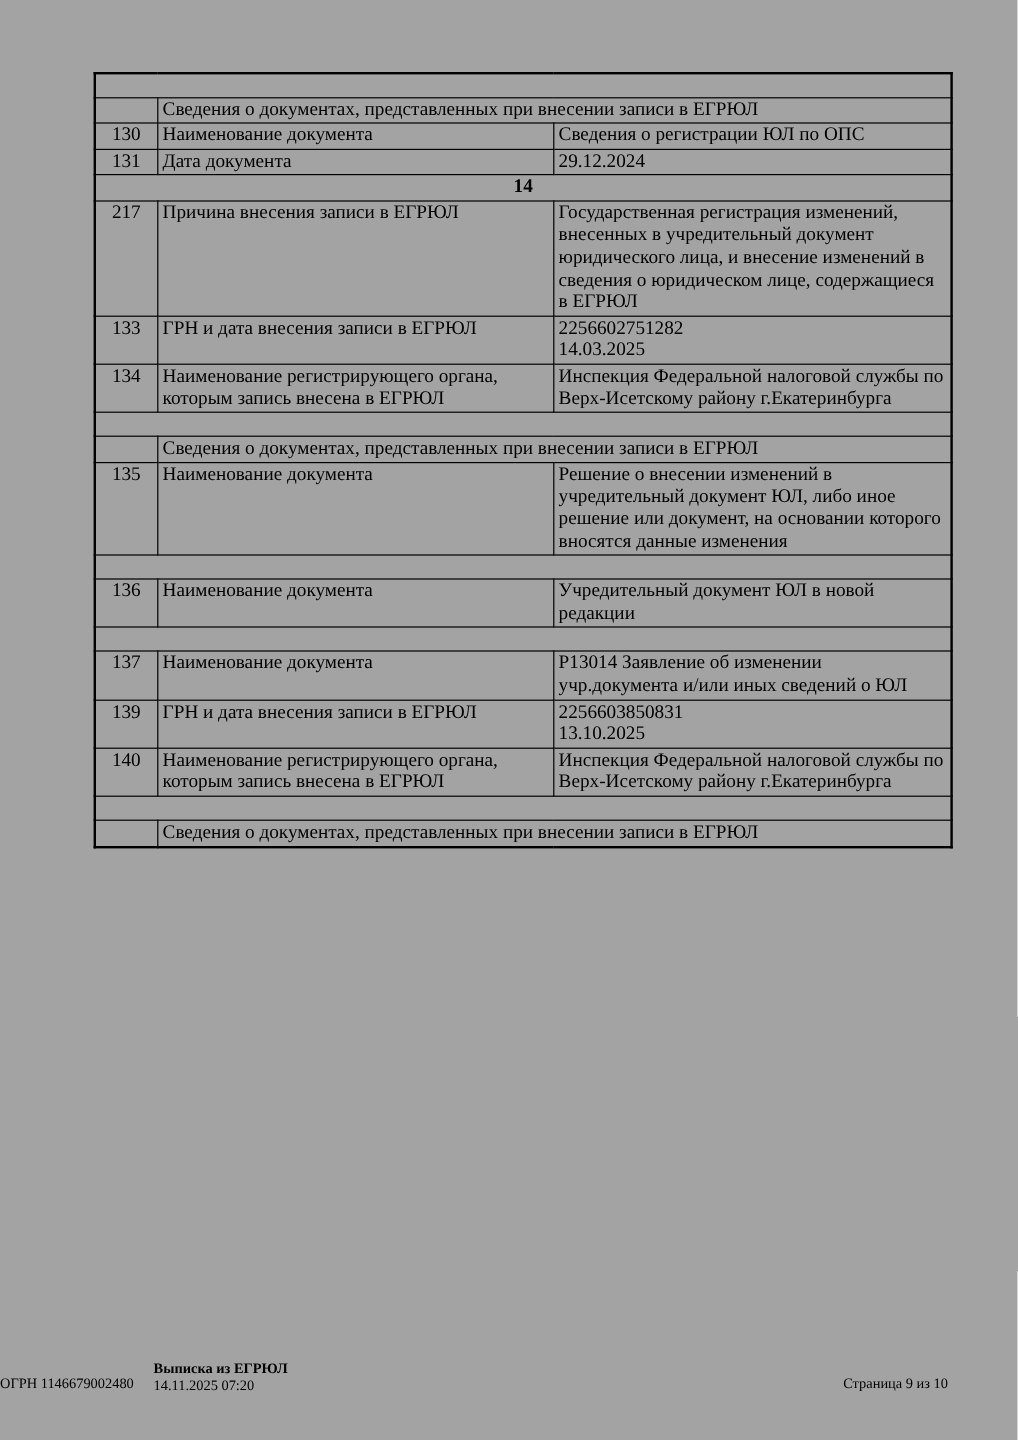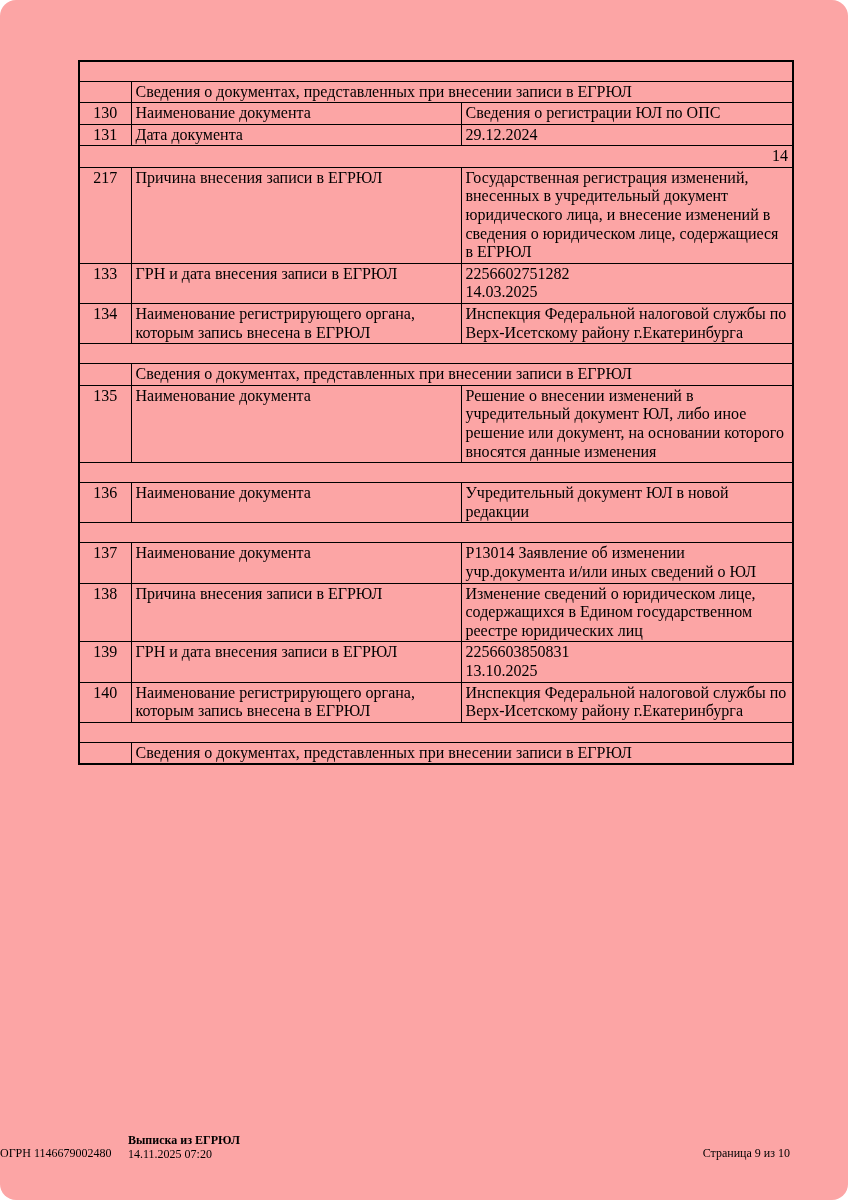--- a/index.html
+++ b/index.html
@@ -5,23 +5,22 @@
   * { margin: 0; padding: 0; box-sizing: border-box; }
   html, body {
     width: 848px; height: 1200px;
     background: #ffffff;
     color: #000000;
     font-family: "Liberation Serif", serif;
   }
   .page {
     position: relative;
     width: 848px; height: 1200px;
-    background: #fca5a5;
+    background: #a3a3a3;
     overflow: hidden;
-    border-radius: 16px;
   }
   table.egrul {
     position: absolute;
     left: 78px; top: 60px;
     width: 714px;
     border-collapse: collapse;
     table-layout: fixed;
     border: 2px solid #000000;
     font-size: 16px;
     line-height: 18.6px;
@@ -29,22 +28,22 @@
   table.egrul td {
     border: 1px solid #000000;
     vertical-align: top;
     padding: 1px 4px;
     overflow: hidden;
   }
   td.num-cell  { text-align: center; }
   td.value-cell { white-space: pre-line; }
   td.blank-cell { height: 20px; }
   td.section-cell {
-    text-align: right;
-    font-weight: normal;
+    text-align: center;
+    font-weight: bold;
   }
   .footer {
     position: absolute;
     left: 0; top: 1133px;
     width: 848px;
     font-size: 12px;
     line-height: 14px;
   }
   .footer-left {
     position: absolute;
@@ -133,25 +132,20 @@
         </tr>
         <tr>
           <td class="blank-cell" colspan="3"></td>
         </tr>
         <tr>
           <td class="num-cell" colspan="1">137</td>
           <td class="label-cell" colspan="1">Наименование документа</td>
           <td class="value-cell" colspan="1">Р13014 Заявление об изменении учр.документа и/или иных сведений о ЮЛ</td>
         </tr>
         <tr>
-          <td class="num-cell" colspan="1">138</td>
-          <td class="label-cell" colspan="1">Причина внесения записи в ЕГРЮЛ</td>
-          <td class="value-cell" colspan="1">Изменение сведений о юридическом лице, содержащихся в Едином государственном реестре юридических лиц</td>
-        </tr>
-        <tr>
           <td class="num-cell" colspan="1">139</td>
           <td class="label-cell" colspan="1">ГРН и дата внесения записи в ЕГРЮЛ</td>
           <td class="value-cell" colspan="1">2256603850831
 13.10.2025</td>
         </tr>
         <tr>
           <td class="num-cell" colspan="1">140</td>
           <td class="label-cell" colspan="1">Наименование регистрирующего органа, которым запись внесена в ЕГРЮЛ</td>
           <td class="value-cell" colspan="1">Инспекция Федеральной налоговой службы по Верх-Исетскому району г.Екатеринбурга</td>
         </tr>

